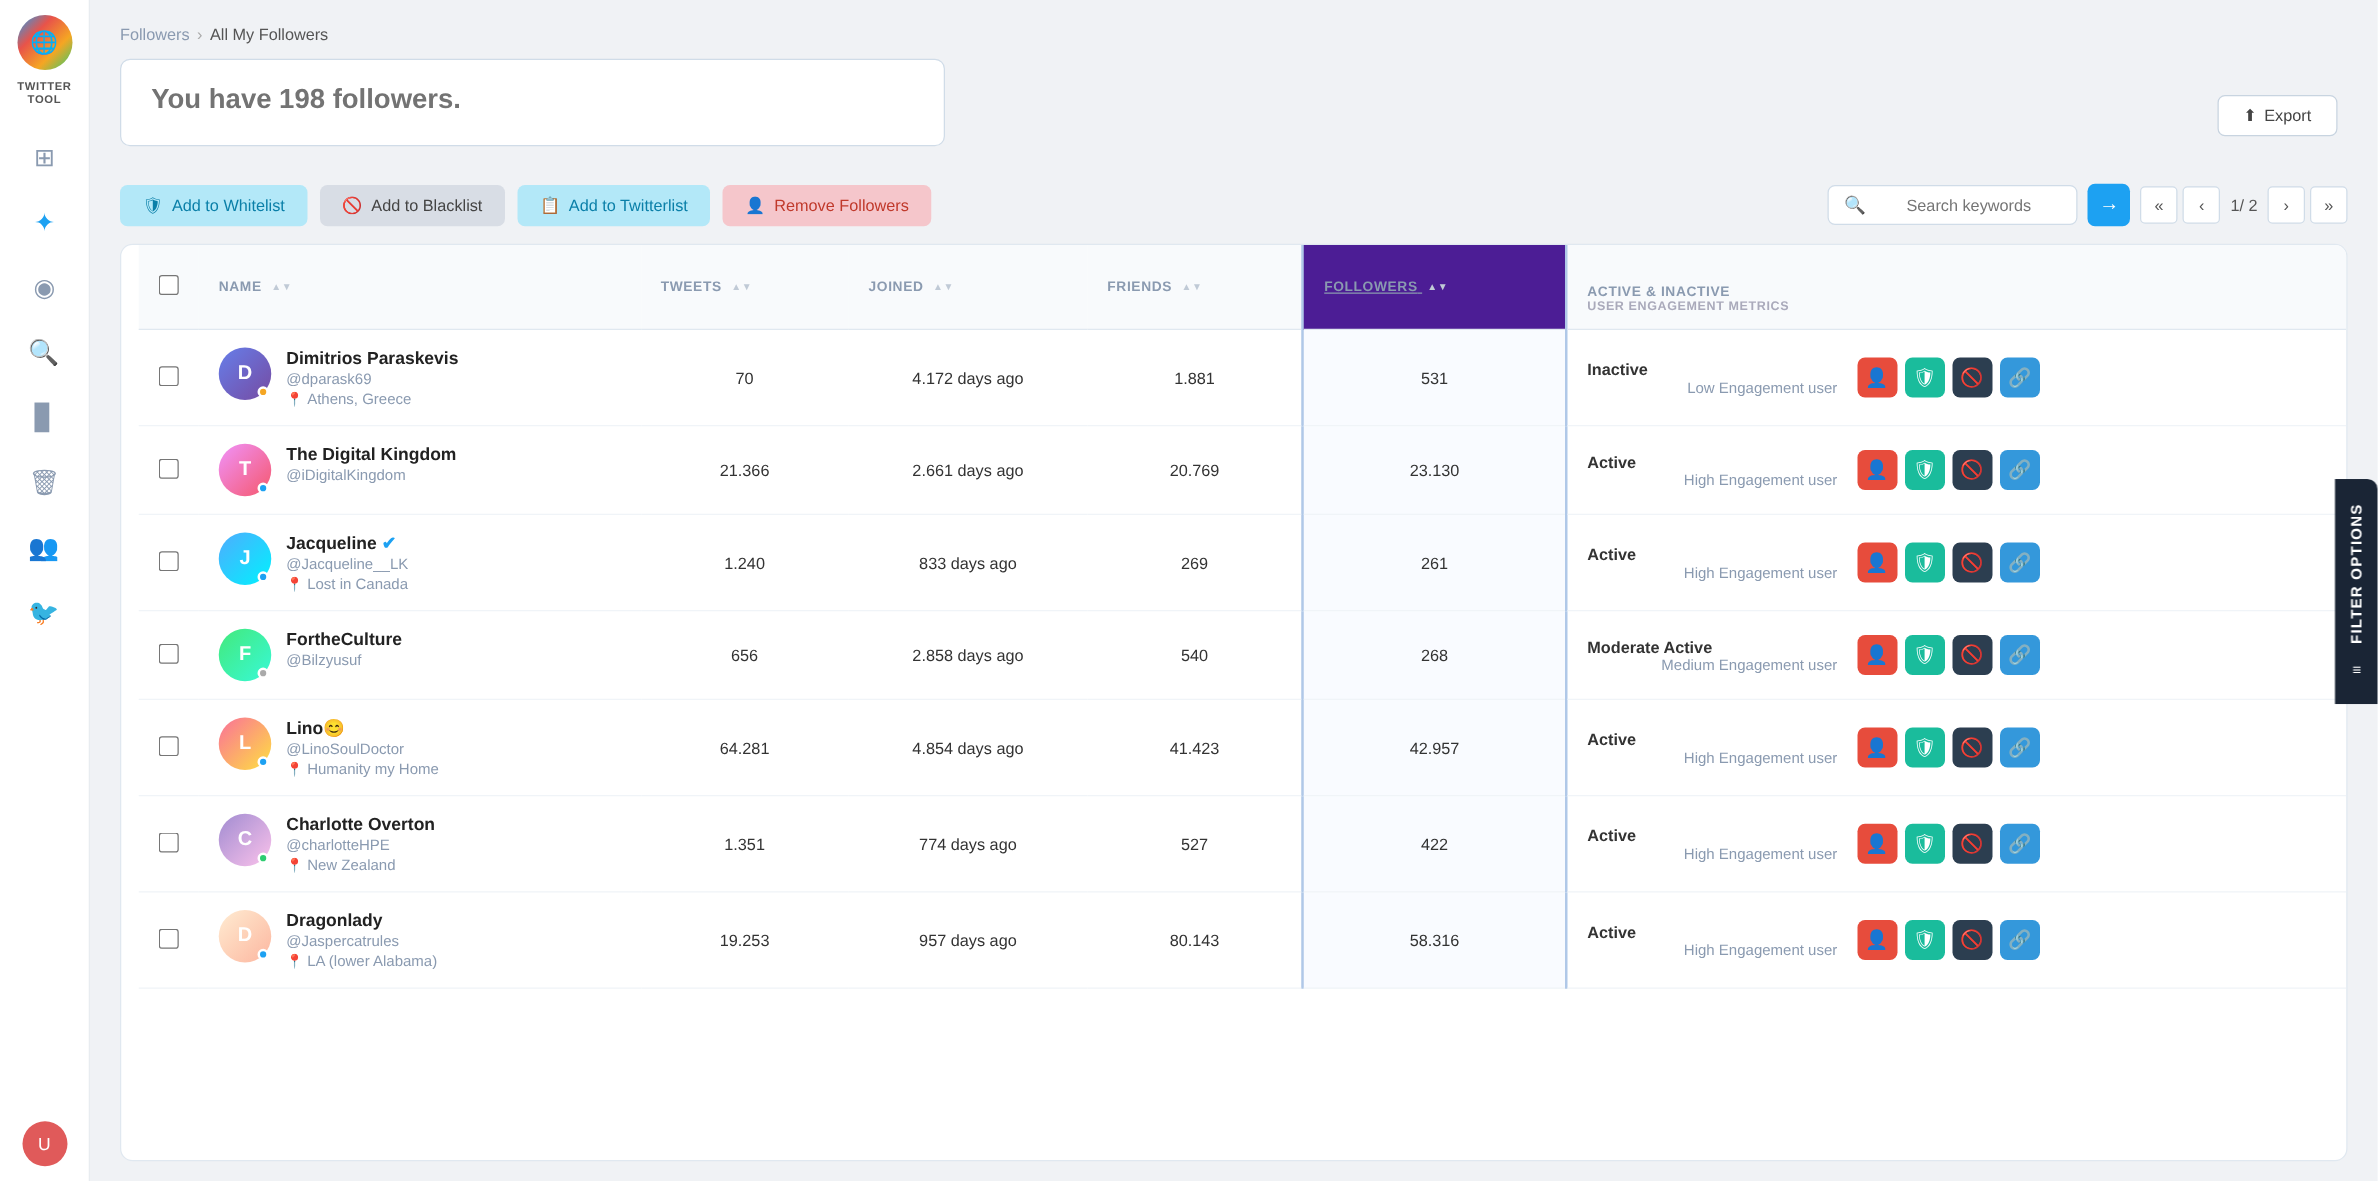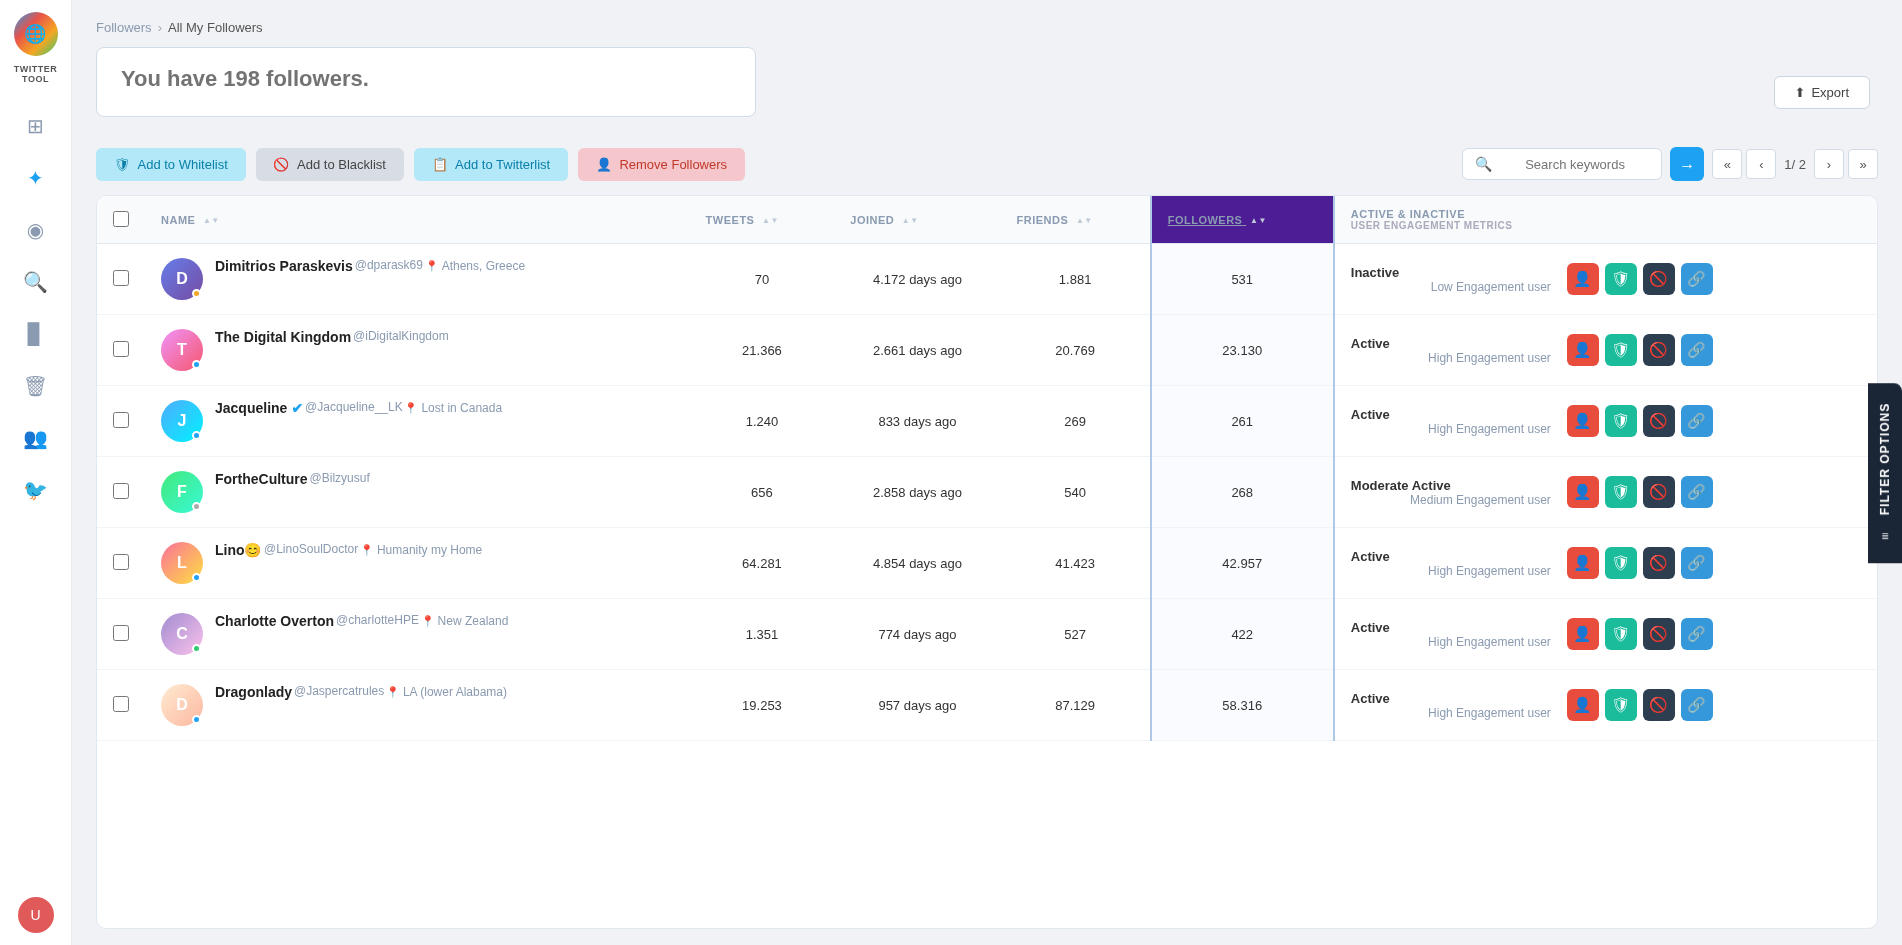--- a/index.html
+++ b/index.html
@@ -238,20 +238,21 @@
     }
 
     
     .table-container {
       flex: 1;
       overflow-y: auto;
       background: #fff;
       margin: 0 24px 16px 24px;
       border-radius: 10px;
       border: 1px solid #e0e8f0;
+      padding-left: 14px;
     }
     table {
       width: 100%;
       border-collapse: collapse;
     }
     thead tr {
       background: #f8fafc;
       border-bottom: 1px solid #e0e8f0;
     }
     th {
@@ -311,21 +312,21 @@
       width: 9px;
       height: 9px;
       border-radius: 50%;
       border: 2px solid #fff;
     }
     .dot-orange { background: #f5a623; }
     .dot-blue { background: #1da1f2; }
     .dot-green { background: #2ecc71; }
     .dot-gray { background: #aaa; }
 
-    .user-details { display: flex; flex-direction: row; gap: 2px; }
+    .user-details { display: flex; flex-direction: column; gap: 2px; }
     .user-name {
       font-weight: 700;
       color: #222;
       font-size: 14px;
       display: flex;
       align-items: center;
       gap: 4px;
     }
     .verified-badge { color: #1da1f2; font-size: 14px; }
     .user-handle { color: #8a9ab0; font-size: 12px; }
@@ -358,20 +359,21 @@
       text-align: center;
     }
 
     
     .engagement-section {
       min-width: 200px;
     }
     .engagement-header {
       display: flex;
       flex-direction: column;
+      margin-top: 20px;
     }
     .engagement-sub {
       font-size: 10px;
       color: #aab;
     }
 
     .engagement-status {
       font-weight: 600;
       color: #333;
       font-size: 13px;
@@ -887,21 +889,21 @@
             <span>Dragonlady</span>
 
           </div>
           <div class="user-handle">@Jaspercatrules</div>
           <div class="user-location"><span class="location-icon">📍</span>LA (lower Alabama)</div>
         </div>
       </div>
     </td>
     <td class="num-cell">19.253</td>
     <td class="num-cell">957 days ago</td>
-    <td class="num-cell">87.129</td>
+    <td class="num-cell">80.143</td>
     <td class="num-cell followers-col-cell">58.316</td>
     <td>
       <div style="display:flex; align-items:center; gap:16px;">
         <div class="engagement-section">
           <div class="engagement-status">Active</div>
           <div class="engagement-level">High Engagement user</div>
         </div>
         <div class="action-btns">
           <button class="action-btn btn-red" title="Unfollow">
             <span>👤</span>

